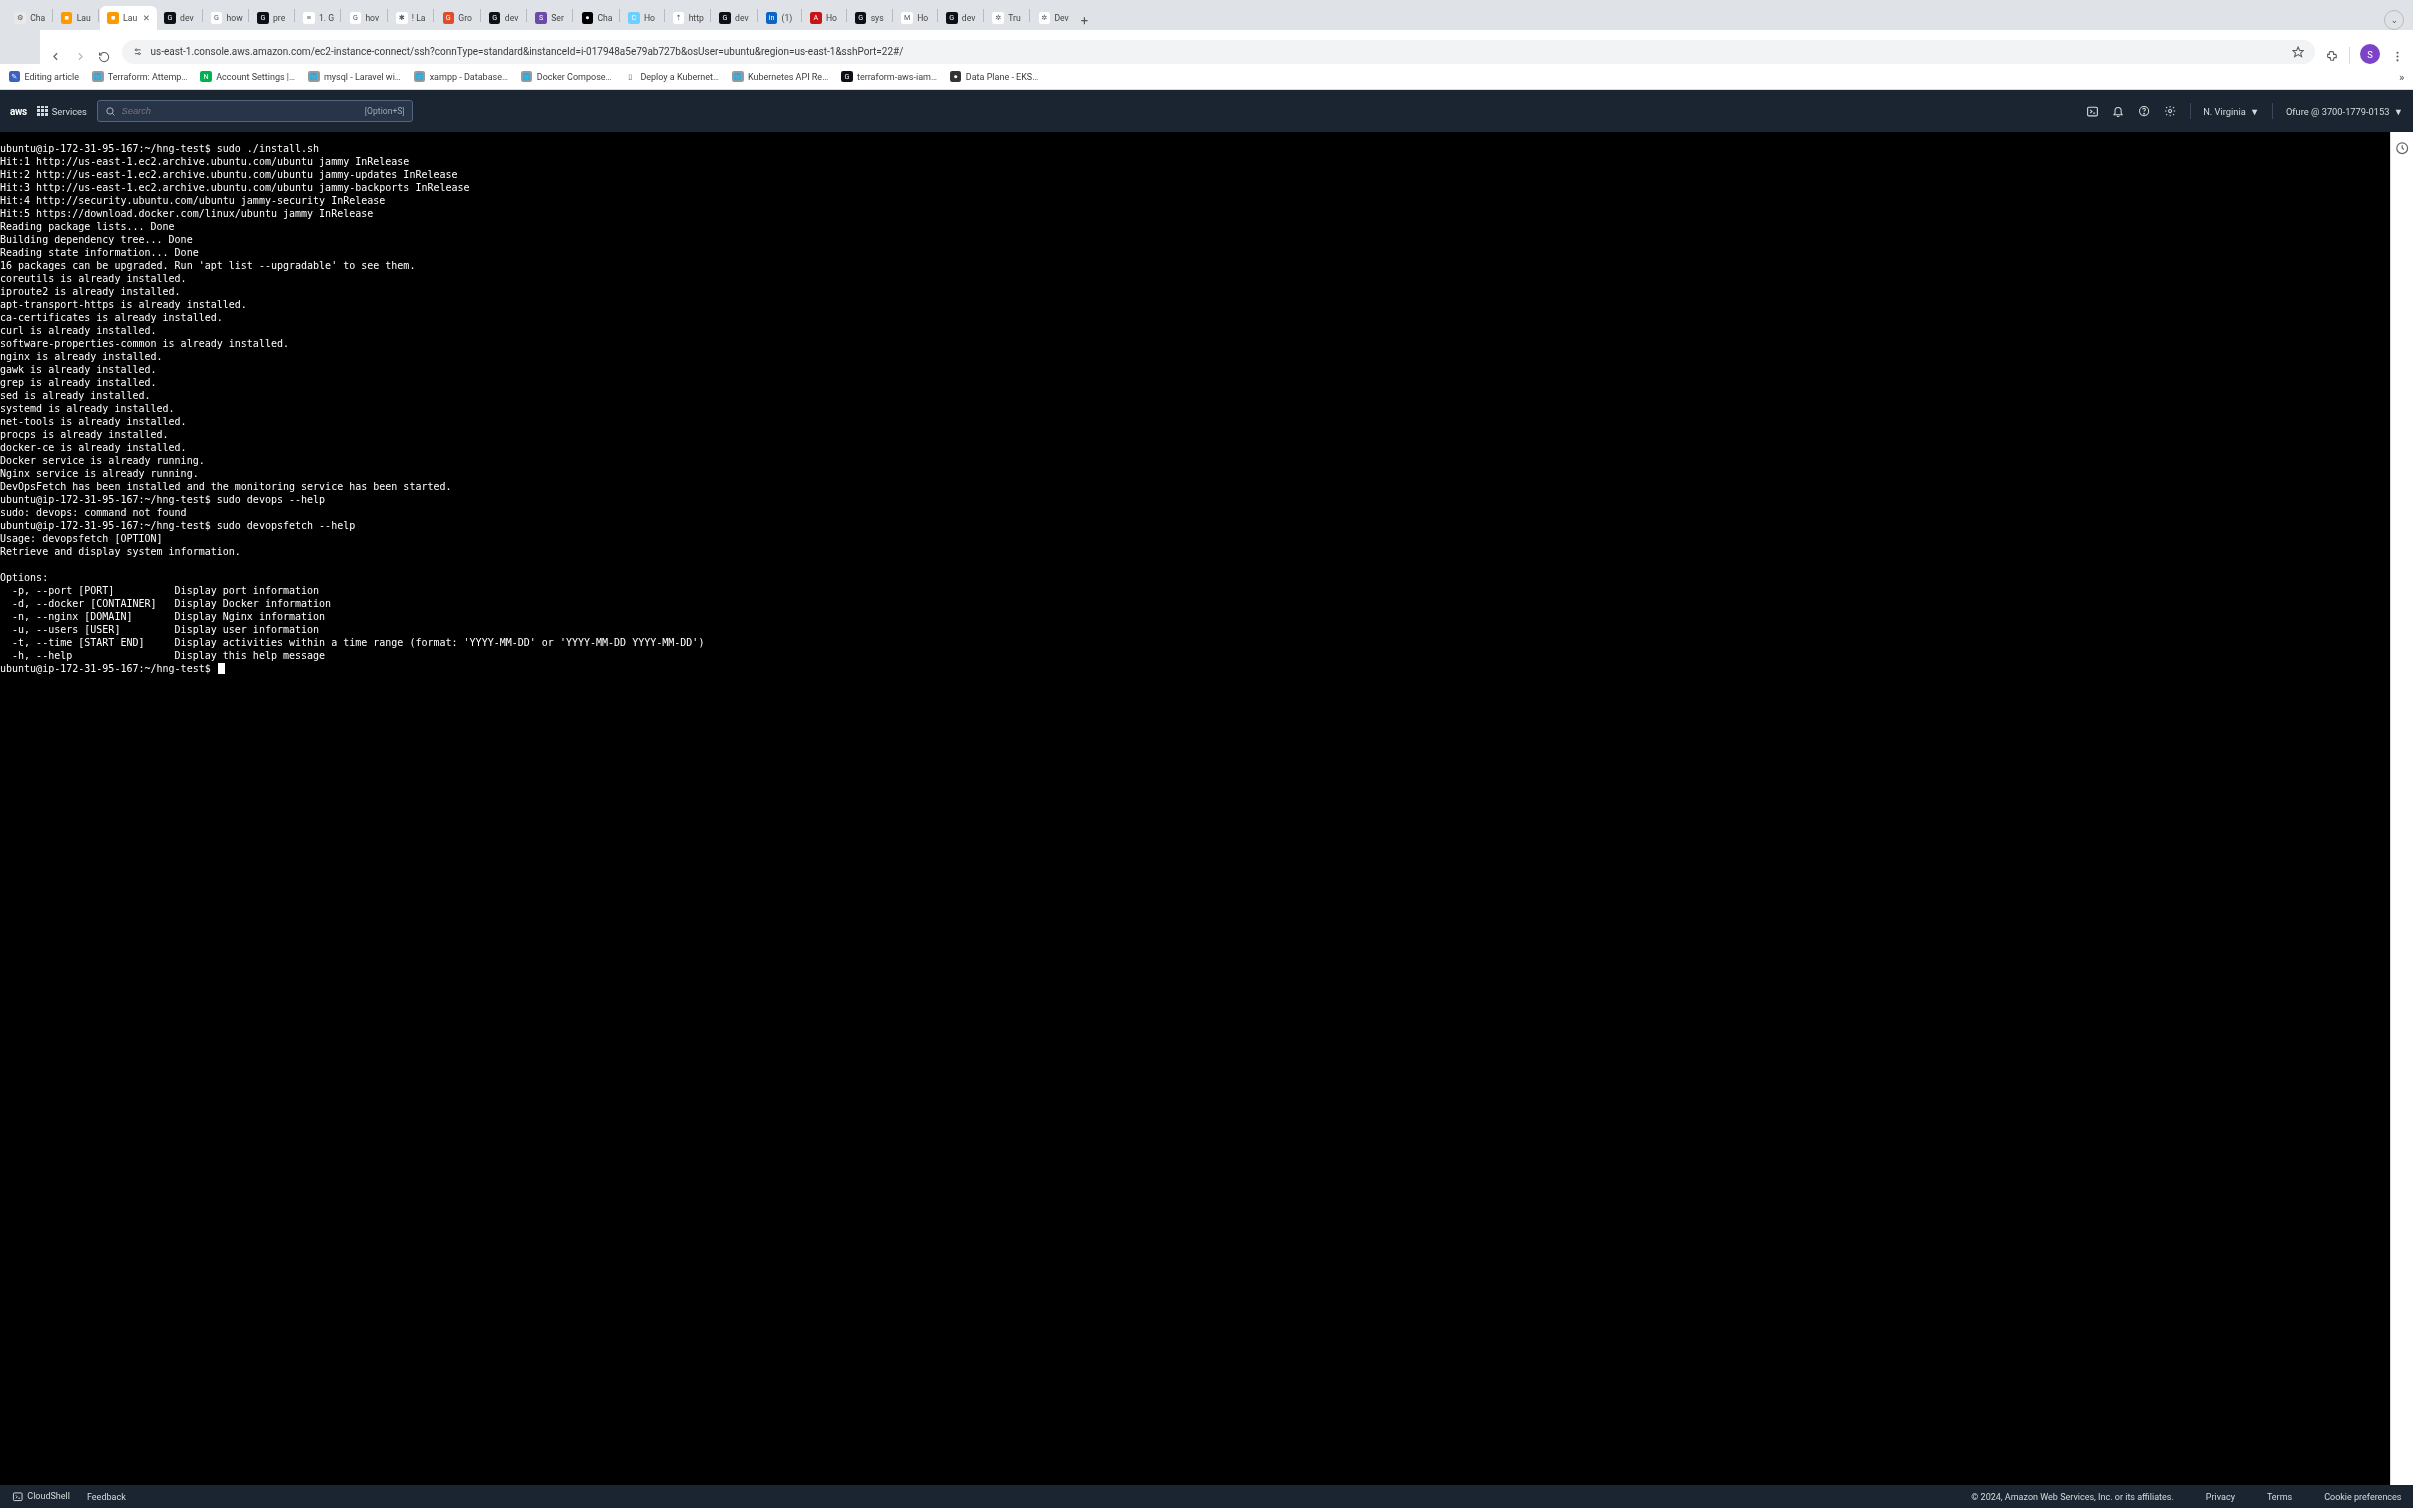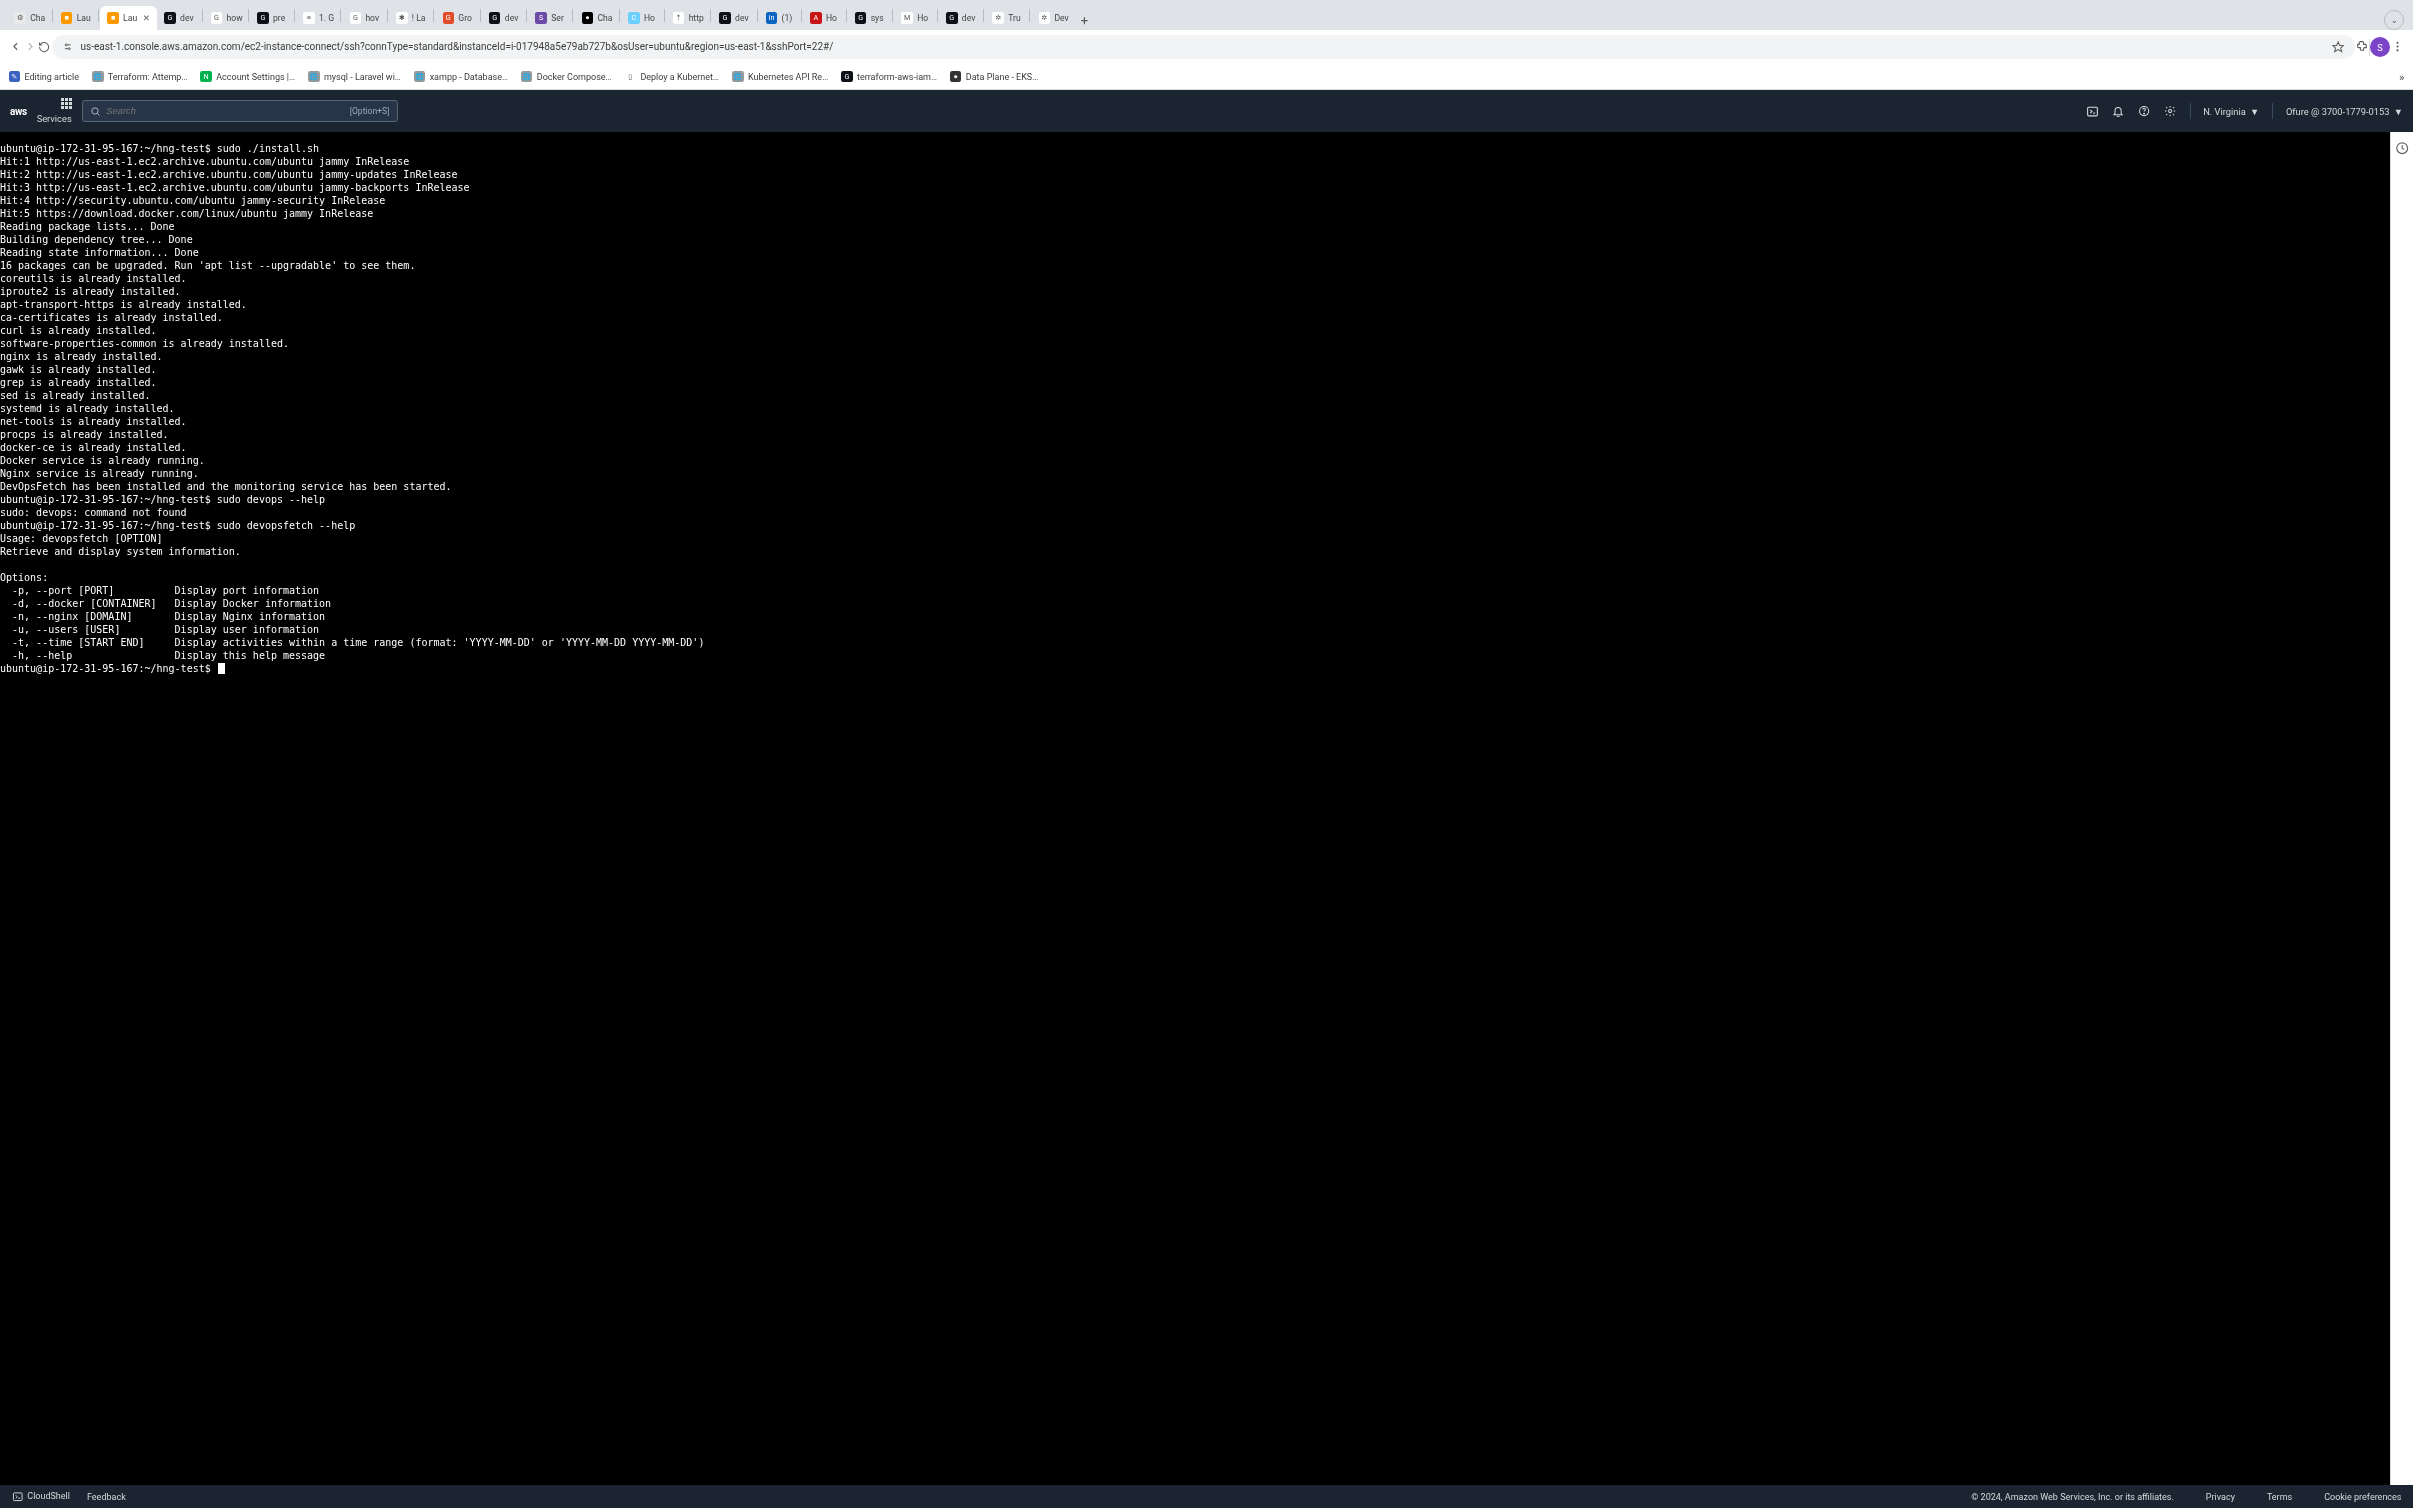--- a/index.html
+++ b/index.html
@@ -12,38 +12,38 @@
 .tab-strip { display: flex; align-items: flex-end; height: 30px; background: #dfe3e8; padding-left: 7.2px; overflow: hidden; }
 .tab { display: flex; align-items: center; gap: 4.3px; height: 24.4px; padding: 0 7.2px; border-radius: 5.7px 5.7px 0 0; font-size: 8.6px; color: #444; max-width: 43px; overflow: hidden; white-space: nowrap; cursor: pointer; }
 .tab.active { background: #fff; max-width: 57px; }
 .tab .close { font-size: 8.6px; color: #666; margin-left: 1.4px; }
 .tab-favicon { width: 11.5px; height: 11.5px; border-radius: 2.2px; display: inline-flex; align-items: center; justify-content: center; font-size: 7.2px; flex-shrink: 0; }
 .tab-sep { width: 0.7px; height: 13px; background: #b7bcc2; margin: 0 1.4px; align-self: center; }
 .new-tab { width: 20px; height: 20px; display: flex; align-items: center; justify-content: center; font-size: 13px; color: #555; cursor: pointer; }
 .tab-dropdown { margin-left: auto; margin-right: 8.6px; width: 20px; height: 20px; display:flex; align-items:center; justify-content:center; border-radius:50%; border:0.7px solid #bbb; font-size:8.6px; color:#555; cursor:pointer; }
 
 
-.addr-bar { display: flex; align-items: center; height: 34px; background: #fff; padding: 0 8.6px; gap: 0; }
+.addr-bar { display: flex; align-items: flex-end; height: 34px; background: #fff; padding: 0 8.6px; gap: 10px; margin-left: 40px; }
 .nav-btn { width: 14.4px; height: 14.4px; display:flex; align-items:center; justify-content:center; color:#5c5c5c; cursor:pointer; font-size:13px; }
 .nav-btn.disabled { color:#b5b5b5; }
 .url-field { flex:1; display:flex; align-items:center; height:24.4px; background:#f1f3f4; border-radius:12.2px; padding:0 10px; gap:7.2px; font-size:10px; color:#555; }
 .url-text { flex:1; white-space:nowrap; overflow:hidden; text-overflow:ellipsis; color:#3c3c3c; }
 .addr-icon { width:14.4px; height:14.4px; display:flex; align-items:center; justify-content:center; color:#5c5c5c; cursor:pointer; }
 .profile-dot { width:20px; height:20px; border-radius:50%; background:#7b44c8; color:#fff; display:flex; align-items:center; justify-content:center; font-size:9.3px; cursor:pointer; }
 
 
 .bookmarks { display:flex; align-items:center; height:26px; background:#fff; border-bottom:0.7px solid #dadada; padding:0 8.6px; gap:13px; overflow:hidden; }
 .bk { display:flex; align-items:center; gap:4.3px; font-size:9px; color:#3c3c3c; cursor:pointer; white-space:nowrap; }
 .bk-icon { width:11.5px; height:11.5px; border-radius:2.2px; display:inline-flex; align-items:center; justify-content:center; font-size:7.2px; flex-shrink:0; }
 .bk-overflow { margin-left:auto; color:#555; font-size:11.5px; cursor:pointer; }
 
 
 .aws-header { display:flex; align-items:center; height:42px; background:#1b2532; color:#d5dbdb; padding:0 10px; gap:10px; font-size:9.3px; }
 .aws-logo { font-weight:700; font-size:10px; color:#fff; letter-spacing:-0.4px; cursor:pointer; }
-.aws-services { display:flex; align-items:flex-end; gap:4.3px; cursor:pointer;flex-direction:column; }
+.aws-services { display:flex; align-items:flex-start; gap:4.3px; cursor:pointer; }
 .grid-icon { display:grid; grid-template-columns:repeat(3,2.9px); grid-template-rows:repeat(3,2.9px); gap:1.1px; }
 .grid-icon span { background:#d5dbdb; }
 .aws-search { display:flex; align-items:center; width:316px; height:21.5px; background:#283549; border:0.7px solid #55657a; border-radius:2.9px; padding:0 7.2px; gap:5.7px; }
 .aws-search input { flex:1; background:transparent; border:none; outline:none; font-style:italic; color:#b8c0cc; font-size:9.3px; }
 .kbd-hint { font-size:8.6px; color:#9aa7b5; }
 .aws-right { margin-left:auto; display:flex; align-items:center; gap:13px; }
 .aws-icn { width:13px; height:13px; display:flex; align-items:center; justify-content:center; cursor:pointer; color:#d5dbdb; }
 .aws-region, .aws-account { display:flex; align-items:flex-start; gap:4.3px; cursor:pointer; font-size:9.3px; }
 .aws-divider { width:0.7px; height:16px; background:#3b4960; }
 

